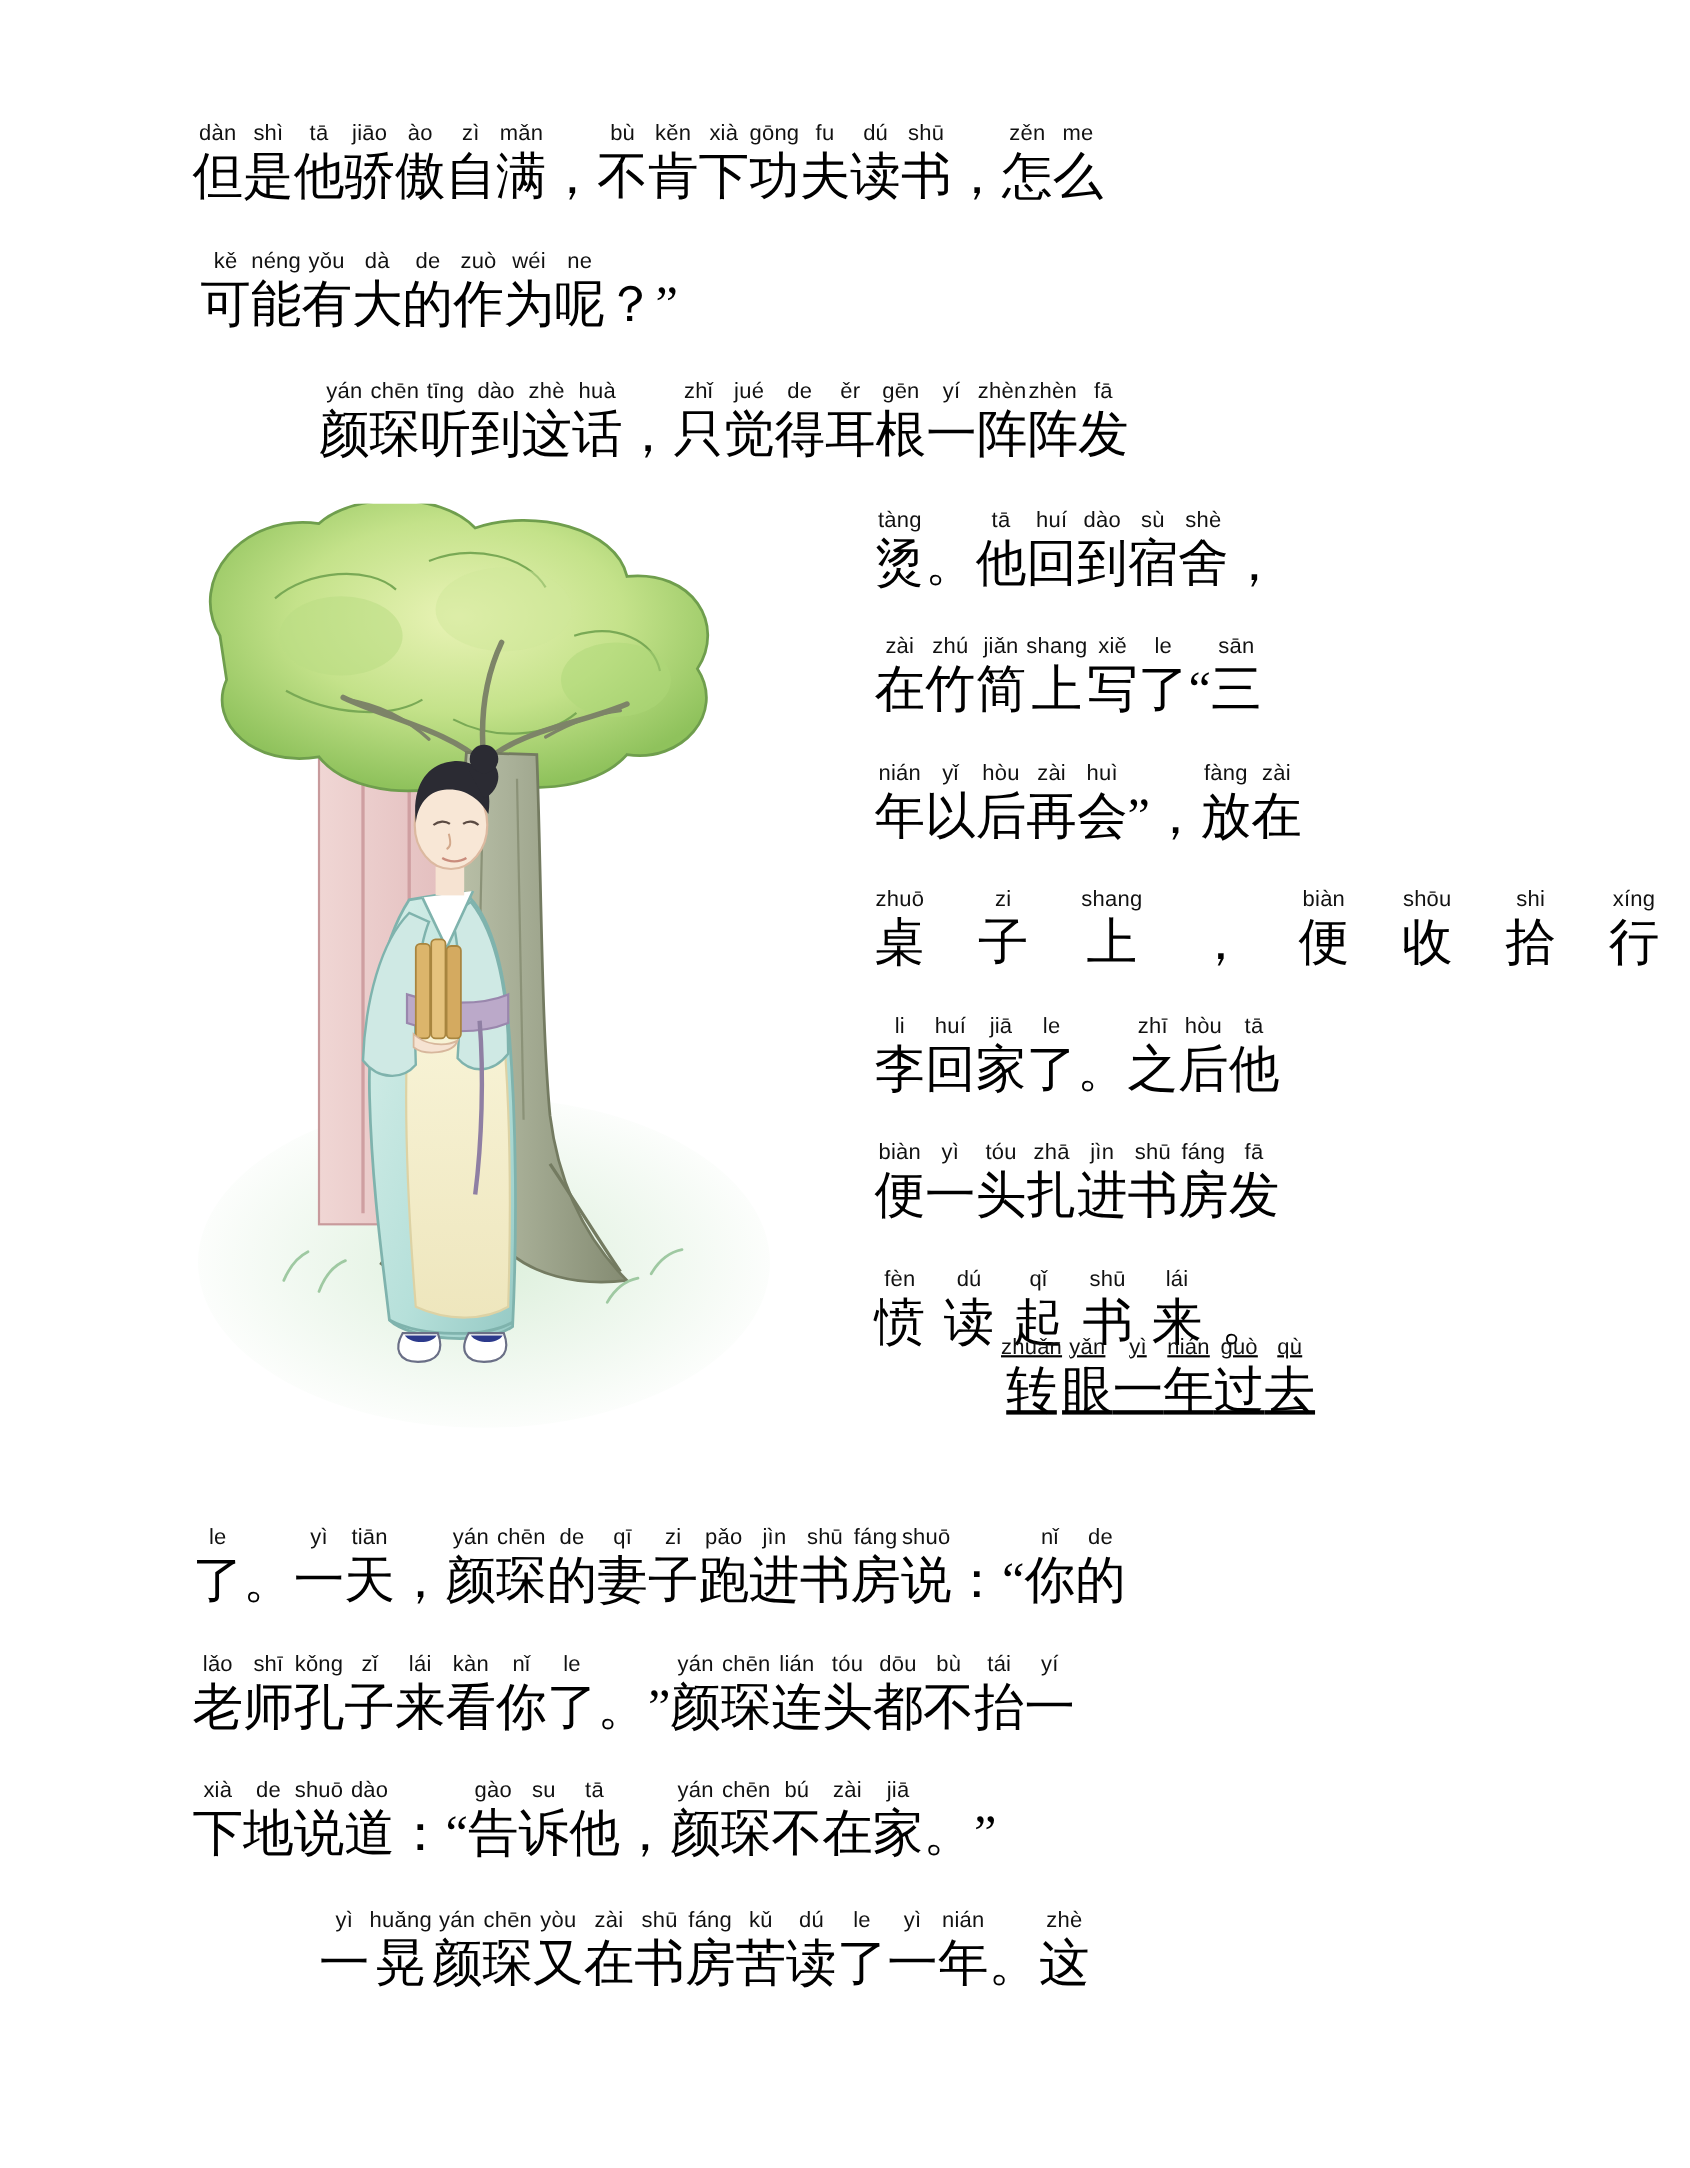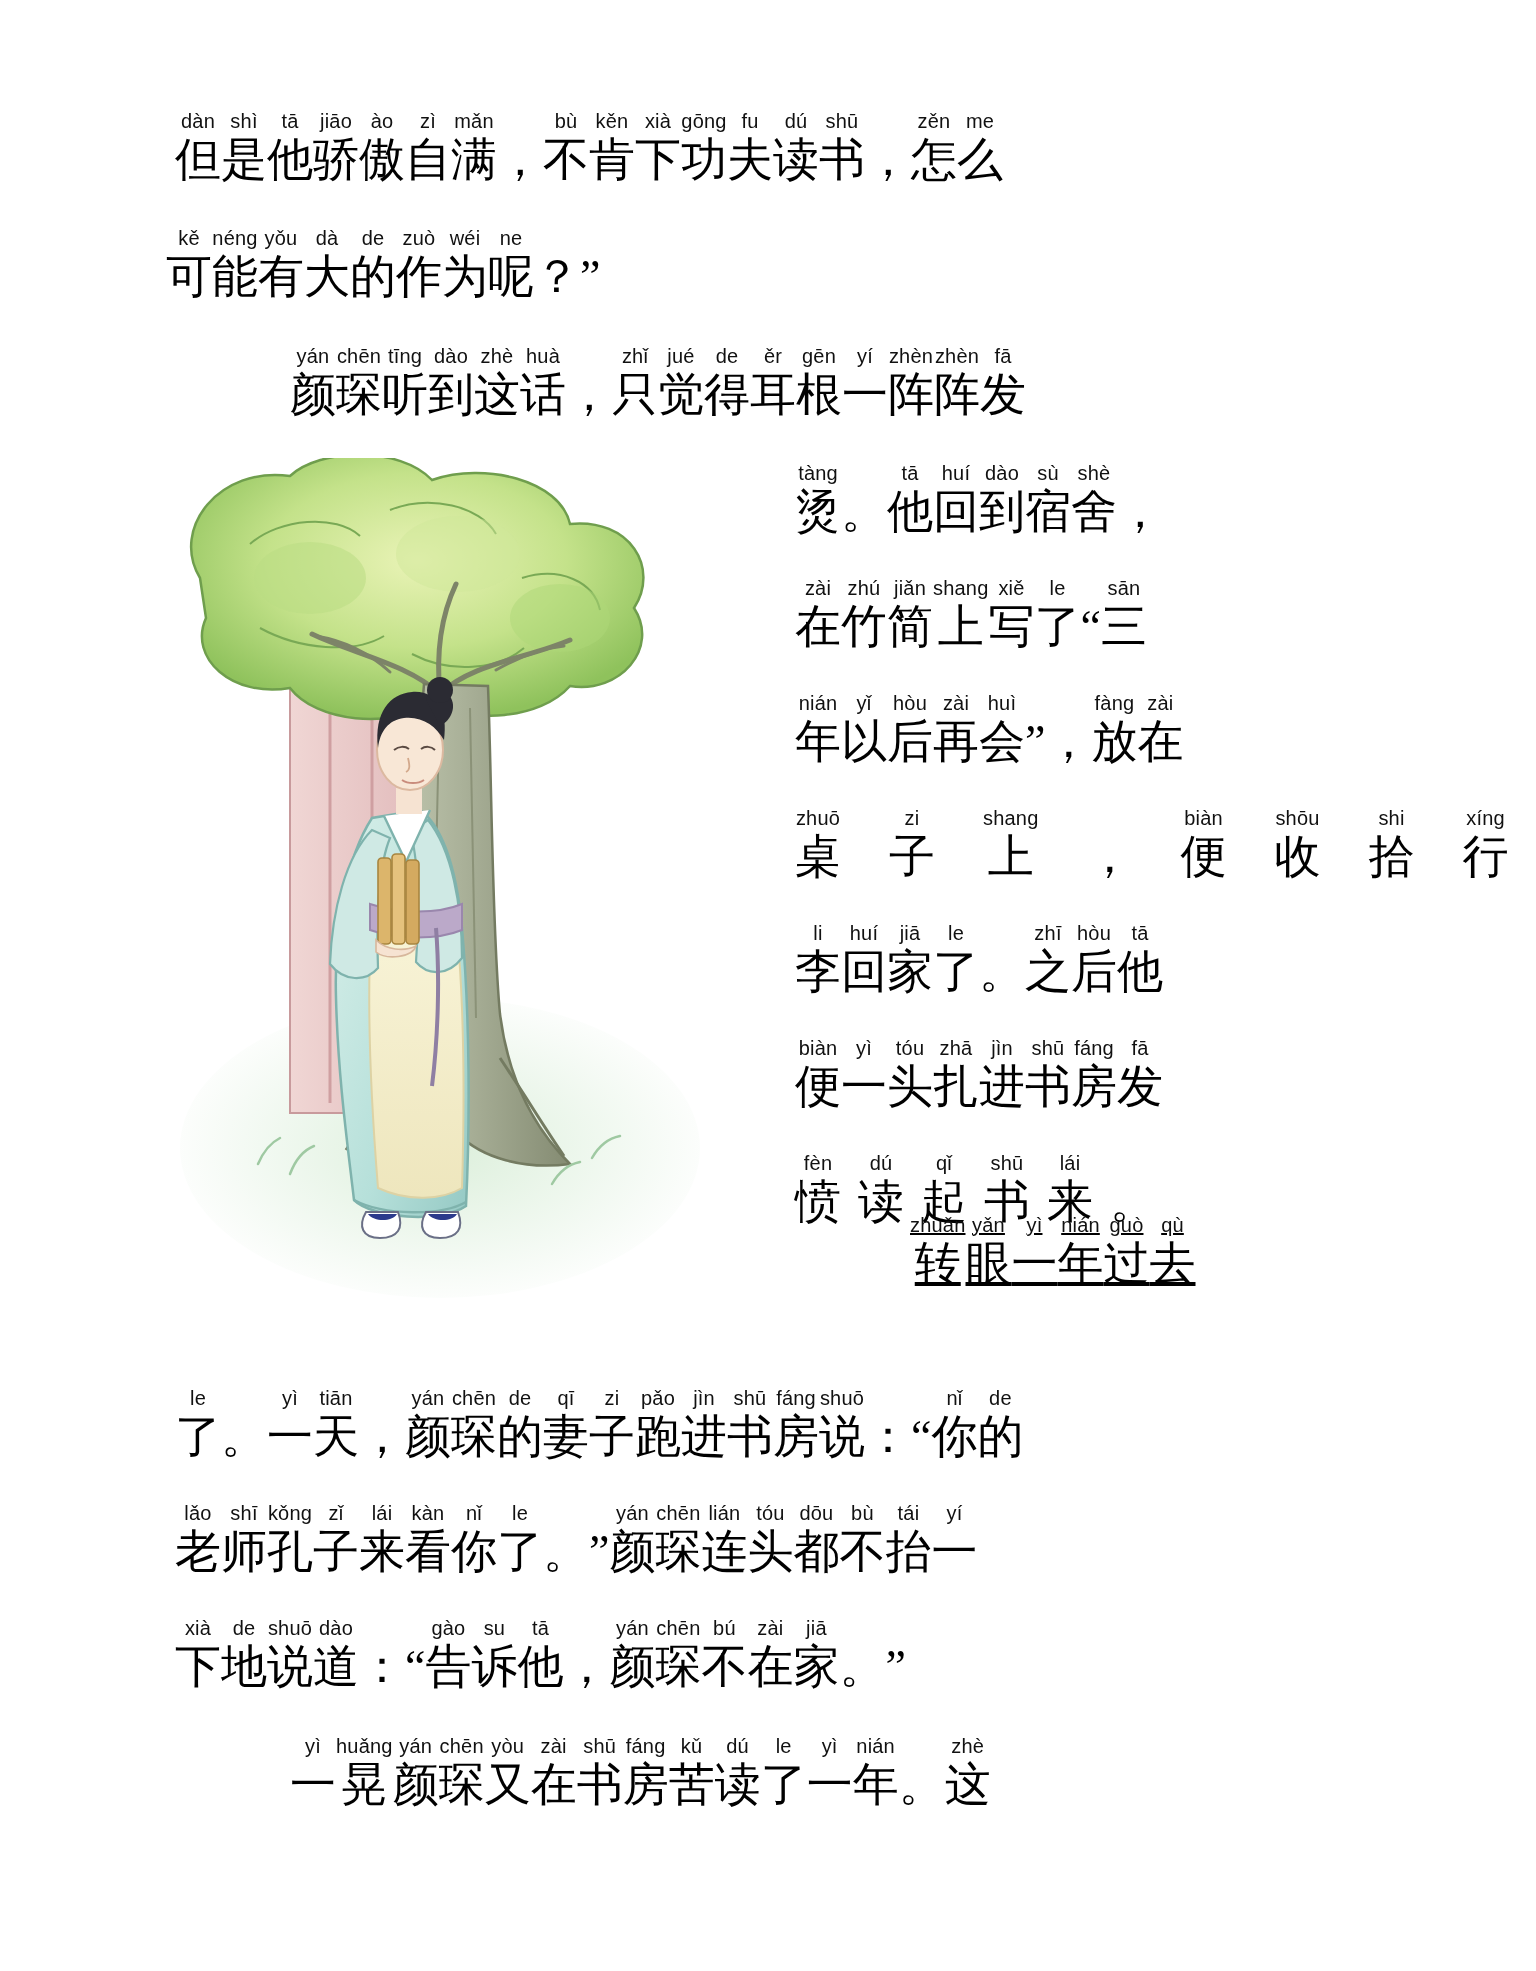--- a/index.html
+++ b/index.html
@@ -138,21 +138,21 @@
         </span>
         <span class="ru">
           <span class="py">zěn</span>
           <span class="hz">怎</span>
         </span>
         <span class="ru">
           <span class="py">me</span>
           <span class="hz">么</span>
         </span>
       </div>
-      <div class="line" style="left: 166px; top: 185px;">
+      <div class="line" style="left: 182px; top: 185px;">
         <span class="ru">
           <span class="py">kě</span>
           <span class="hz">可</span>
         </span>
         <span class="ru">
           <span class="py">néng</span>
           <span class="hz">能</span>
         </span>
         <span class="ru">
           <span class="py">yǒu</span>

